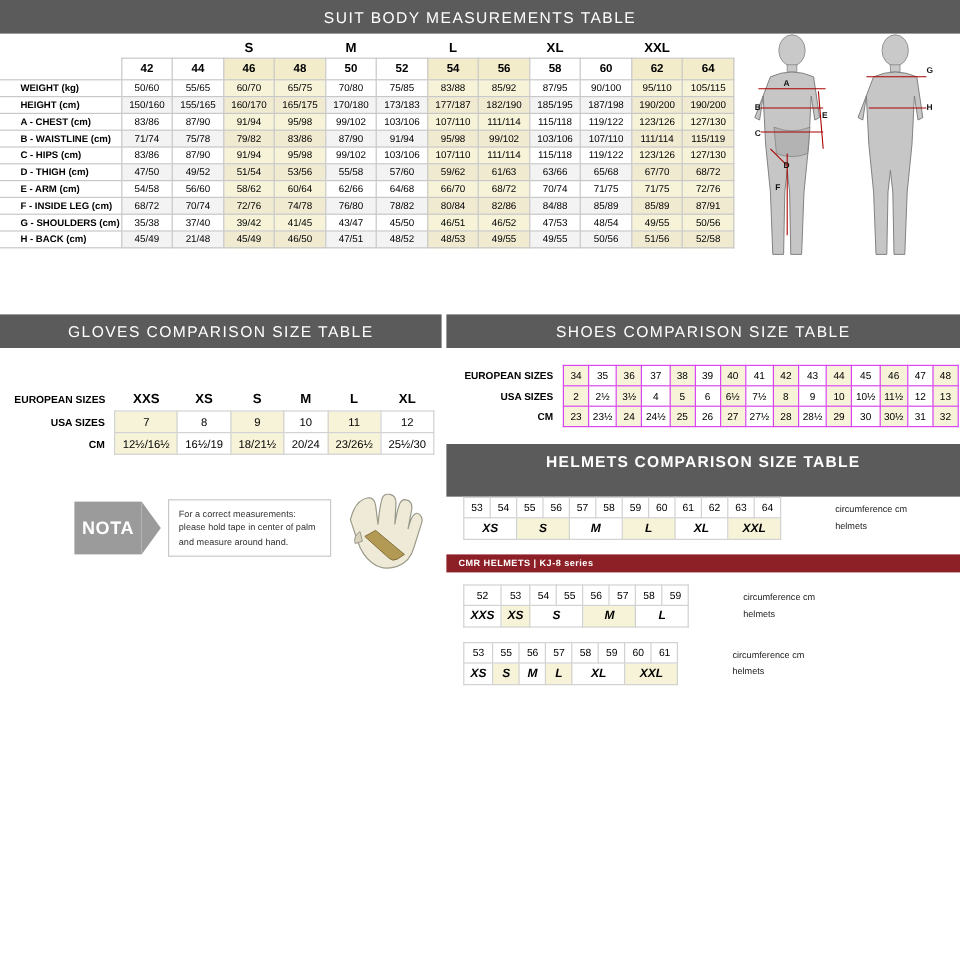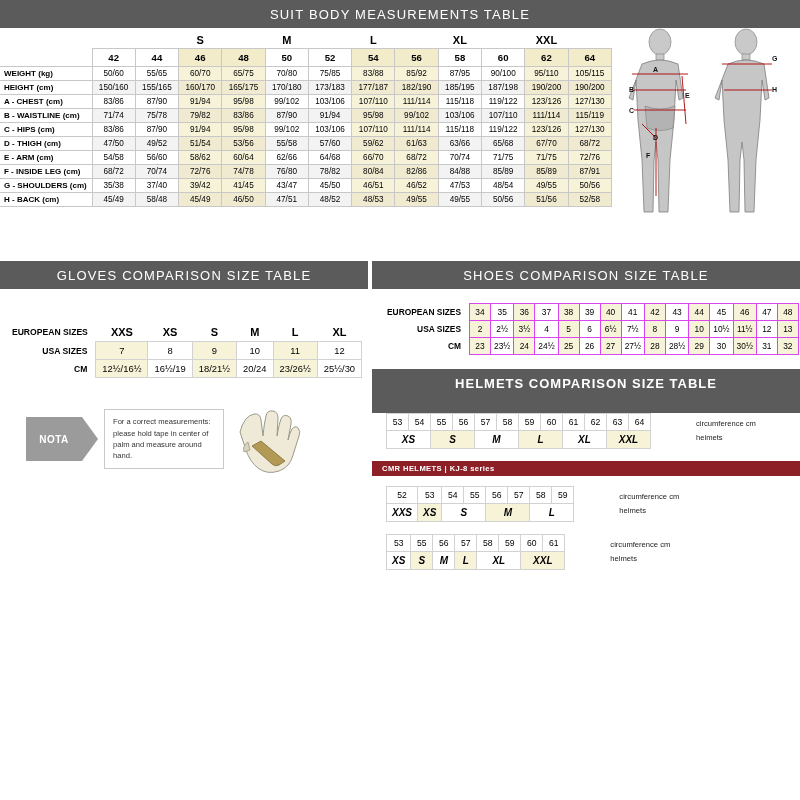--- a/index.html
+++ b/index.html
@@ -22,21 +22,21 @@
     padding: 7px 0 6px 0;
   }
 
   
   .suit-section { position: relative; width: 800px; }
   .suit-body { display: flex; width: 800px; }
   .suit-table-wrap { width: 612px; padding: 4px 0 0 0; }
   table.suit { border-collapse: collapse; width: 612px; font-size: 8.2px; }
   table.suit td, table.suit th { border: 1px solid #c8c8c8; padding: 2px 1px; text-align: center; white-space: nowrap; }
   table.suit .rowlabel {
-    text-align: left; padding-left: 4px; font-weight: bold; font-size: 8px;
+    text-align: left; padding-left: 17px; font-weight: bold; font-size: 8px;
     width: 92px; background: #ffffff; border-left: none;
   }
   .sizehdr { font-weight: bold; font-size: 11px; border: none !important; background: transparent !important; }
   .numhdr { font-weight: bold; font-size: 9.6px; padding: 3px 1px !important; }
   .hl { background: #f7f3d8; }
   .hl-strong { background: #f2eccb; }
   tr.alt td { background: #f3f3f3; }
   tr.alt td.hl { background: #f0ead0; }
 
   .suit-figs { width: 188px; position: relative; }
@@ -49,30 +49,30 @@
   .gloves-body { background:#fff; padding-top: 34px; }
   table.simple { border-collapse: collapse; font-size: 9.4px; }
   table.simple td { border: 1px solid #d2d2d2; padding: 3px 6px; text-align: center; white-space: nowrap; }
   table.simple td.lbl { border: none; text-align: right; font-weight: bold; font-size: 8.6px; padding-right: 8px; background: #fff; }
   table.simple td.sz { font-weight: bold; font-size: 11px; border: none; background: transparent; }
 
   .glove-note { display: flex; align-items: center; margin: 24px 0 0 26px; }
   .nota-arrow {
     position: relative; width: 56px; height: 44px; background: #9b9b9b;
     display: flex; align-items: center; justify-content: center;
-    color: #fff; font-size: 10px; font-weight: bold; letter-spacing: .5px;
+    color: #fff; font-size: 15px; font-weight: bold; letter-spacing: .5px; margin-left: 36px;
   }
   .nota-arrow:after {
     content: ""; position: absolute; left: 56px; top: 0;
     border-top: 22px solid transparent; border-bottom: 22px solid transparent;
     border-left: 16px solid #9b9b9b;
   }
   .note-box {
     border: 1px solid #c9c9c9; background: #fff; font-size: 7.6px; line-height: 1.5;
-    padding: 6px 8px; margin-left: 22px; width: 120px; color: #333;
+    padding: 6px 8px; margin-left: 22px; width: 136px; color: #333;
   }
 
   .shoes-body { background: #fff; padding: 14px 0 10px 0; }
   table.shoes { border-collapse: collapse; font-size: 8.4px; margin-left: 12px; }
   table.shoes td { border: 1px solid #d946ef; padding: 3px 3px; text-align: center; white-space: nowrap; min-width: 21px;}
   table.shoes td.lbl { border: none; text-align: right; font-weight: bold; font-size: 8.4px; padding-right: 8px; }
 
   
   .helmet-bar { background: #5b5b5b; color: #fff; text-align: center; font-weight: bold; font-size: 13px; letter-spacing: 1px; padding: 7px 0 22px; }
   .helmet-block { background: #fff; padding-bottom: 4px; }
@@ -260,21 +260,21 @@
                 <td class="hl">46/51</td>
                 <td class="hl">46/52</td>
                 <td>47/53</td>
                 <td>48/54</td>
                 <td class="hl">49/55</td>
                 <td class="hl">50/56</td>
               </tr>
               <tr class="alt">
                 <td class="rowlabel">H - BACK (cm)</td>
                 <td>45/49</td>
-                <td>58/48</td>
+                <td>21/48</td>
                 <td class="hl">45/49</td>
                 <td class="hl">46/50</td>
                 <td>47/51</td>
                 <td>48/52</td>
                 <td class="hl">48/53</td>
                 <td class="hl">49/55</td>
                 <td>49/55</td>
                 <td>50/56</td>
                 <td class="hl">51/56</td>
                 <td class="hl">52/58</td>

